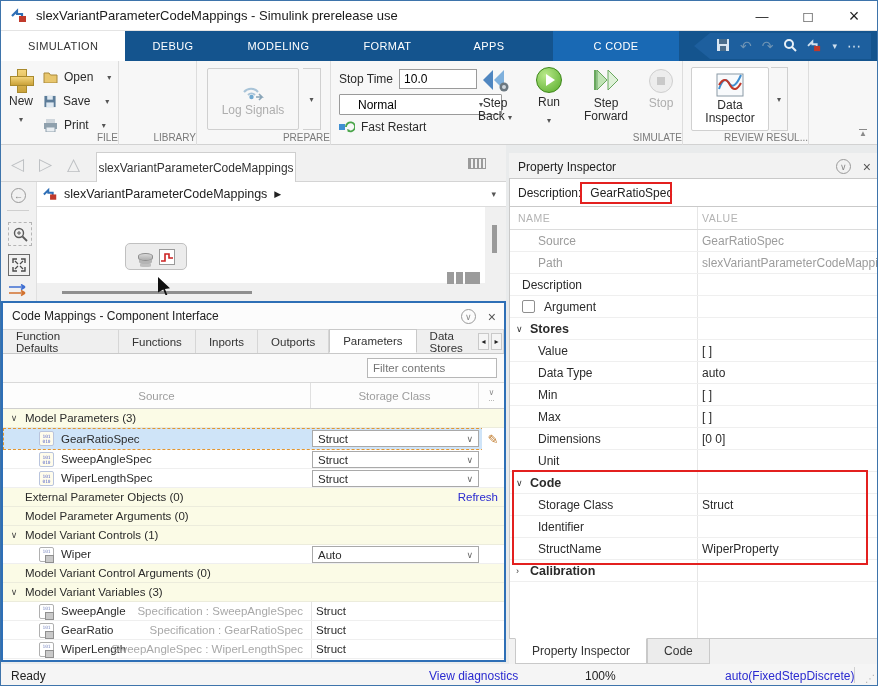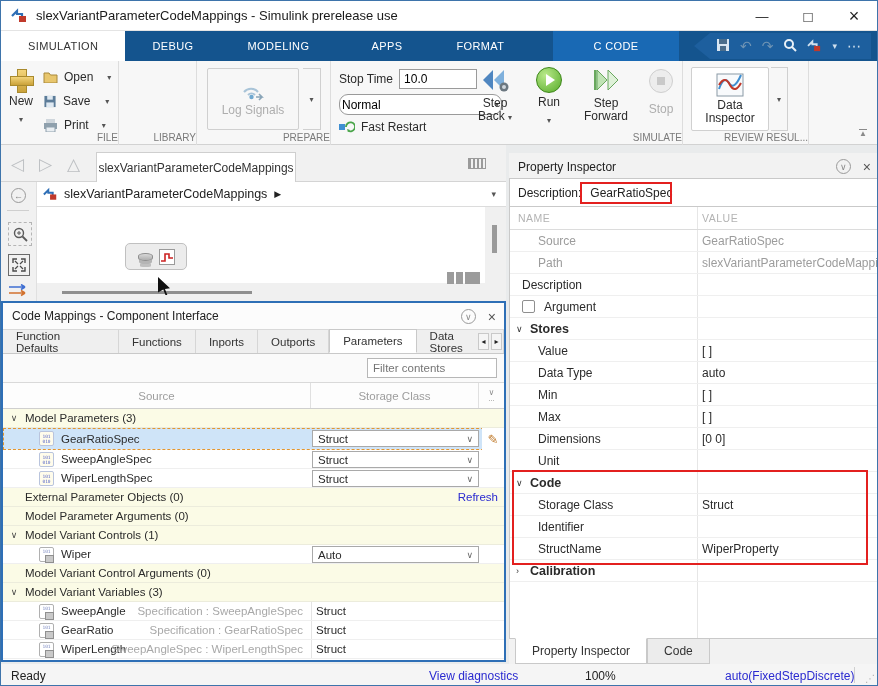--- a/index.html
+++ b/index.html
@@ -35,21 +35,21 @@
   .big-btn{position:absolute;border:1px solid #d0d0d0;border-radius:2px;background:#f7f7f7;display:flex;flex-direction:column;align-items:center;justify-content:center;gap:2px;}
   .plus-ic{position:relative;width:22px;height:22px;}
   .plus-ic::before,.plus-ic::after{content:"";position:absolute;background:linear-gradient(#f3d47a,#caa23a);border:1px solid #a98a2e;}
   .plus-ic::before{left:7px;top:0;width:8px;height:22px;}
   .plus-ic::after{left:0;top:7px;width:22px;height:8px;}
   .run-ic{width:26px;height:26px;border-radius:50%;background:radial-gradient(circle at 35% 30%,#b9e98a,#57ab29);border:1px solid #3c8718;display:flex;align-items:center;justify-content:center;}
   .run-ic::after{content:"";margin-left:2px;border-left:9px solid #fff;border-top:6px solid transparent;border-bottom:6px solid transparent;}
   .stop-ic{width:24px;height:24px;border-radius:50%;background:#ededed;border:1px solid #cfcfcf;display:flex;align-items:center;justify-content:center;}
   .stop-ic::after{content:"";width:8px;height:8px;background:#c9c9c9;}
   .input-box{border:1px solid #9a9a9a;background:#fff;font-size:12px;padding:1px 4px;font-family:"Liberation Sans",sans-serif;}
-  .select-box{border:1px solid #9a9a9a;border-radius:9px;background:#fff;font-size:12px;display:flex;align-items:center;justify-content:space-between;padding:2px 2px;}
+  .select-box{border:1px solid #9a9a9a;border-radius:1px;background:#fff;font-size:12px;display:flex;align-items:center;justify-content:space-between;padding:2px 18px;}
   .collapse-ic{position:absolute;right:10px;bottom:6px;font-size:8px;color:#8a8a8a;border-top:1px solid #8a8a8a;line-height:8px;}
 
   
   #docbar{position:absolute;left:0;top:144px;width:505px;height:37px;background:#f1f1f1;border-bottom:1px solid #d4d4d4;}
   .nav-ic{font-size:17px;color:#bcbfc2;}
   #doc-tab{position:absolute;left:95px;top:7px;width:200px;height:30px;background:#fff;border:1px solid #cfcfcf;border-bottom:none;display:flex;align-items:center;justify-content:center;font-size:12px;color:#333;}
   .kb-ic{position:absolute;right:20px;top:13px;width:18px;height:11px;border:1px solid #9a9a9a;background:repeating-linear-gradient(90deg,#9a9a9a 0 2px,transparent 2px 4px);}
   #leftstrip{position:absolute;left:0;top:181px;width:35px;height:119px;background:#f1f1f1;}
   #breadcrumb{position:absolute;left:35px;top:181px;width:470px;height:25px;background:#fff;border-bottom:1px solid #dcdcdc;border-left:1px solid #e0e0e0;display:flex;align-items:center;}
   #canvas{position:absolute;left:35px;top:206px;width:470px;height:94px;background:#f0f0f0;border-left:1px solid #e0e0e0;}
@@ -147,22 +147,22 @@
       <span class="win-btn">—</span>
       <span class="win-btn" style="font-size:15px;">□</span>
       <span class="win-btn" style="font-size:18px;">×</span>
     </div>
   </div>
 
   <div id="tabbar">
     <div class="rtab active">SIMULATION</div>
     <div class="rtab">DEBUG</div>
     <div class="rtab">MODELING</div>
+    <div class="rtab">FORMAT</div>
     <div class="rtab" style="margin-left:8px;">APPS</div>
-    <div class="rtab">FORMAT</div>
     <div class="rtab highlight" style="margin-left:22px;padding:0 40px;">C CODE</div>
     <div id="qat">
       <span class="qat-ic">
         <svg width="14" height="14" viewBox="0 0 14 14">
             <rect x="1" y="1" width="12" height="12" fill="#d9e6f2"></rect>
             <rect x="3" y="1" width="8" height="5" fill="#4a6d8c"></rect>
             <rect x="4" y="8" width="6" height="5" fill="#4a6d8c"></rect>
           </svg>
       </span>
       <span class="qat-ic dim">↶</span>
@@ -277,21 +277,21 @@
       <div class="abs" style="left:246px;top:6px;width:58px;text-align:center;">
         <svg width="30" height="26" viewBox="0 0 30 26">
             <path d="M6 3 L16 13 L6 23 z" fill="#bfe3b4" stroke="#69a85e"></path>
             <path d="M17 3 L27 13 L17 23 z" fill="#dff1d9" stroke="#69a85e"></path>
             <rect x="3" y="3" width="2.5" height="20" fill="#69a85e"></rect>
           </svg>
         <span class="rlabel" style="display:block;line-height:13px;">Step Forward</span>
       </div>
       <div class="abs" style="left:312px;top:8px;width:36px;text-align:center;">
         <span class="stop-ic" style="margin:0 auto;"></span>
-        <span class="gdim" style="display:block;font-size:12px;margin-top:9px;">Stop</span>
+        <span class="gdim" style="display:block;font-size:12px;margin-top:3px;">Stop</span>
       </div>
       <div class="sec-label">SIMULATE</div>
     </div>
 
     <div class="sec" style="left:682px;width:126px;">
       <div class="big-btn" style="left:8px;top:6px;width:78px;height:64px;background:#fff;">
         <svg width="28" height="24" viewBox="0 0 28 24">
             <rect x="1" y="1" width="26" height="22" fill="#f8fafc" stroke="#8a9aa6"></rect>
             <path d="M3 16 q5-14 10-6 q5 8 12-8" fill="none" stroke="#3f8fd2" stroke-width="2"></path>
             <path d="M3 12 q6-10 11 0 q5 9 11-2" fill="none" stroke="#c0392b" stroke-width="2"></path>

